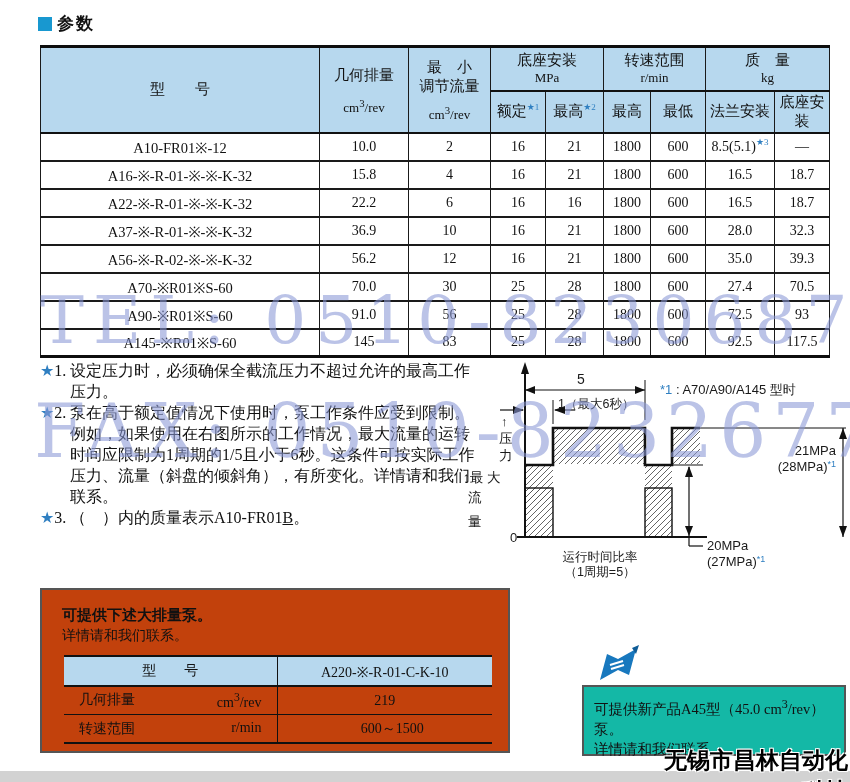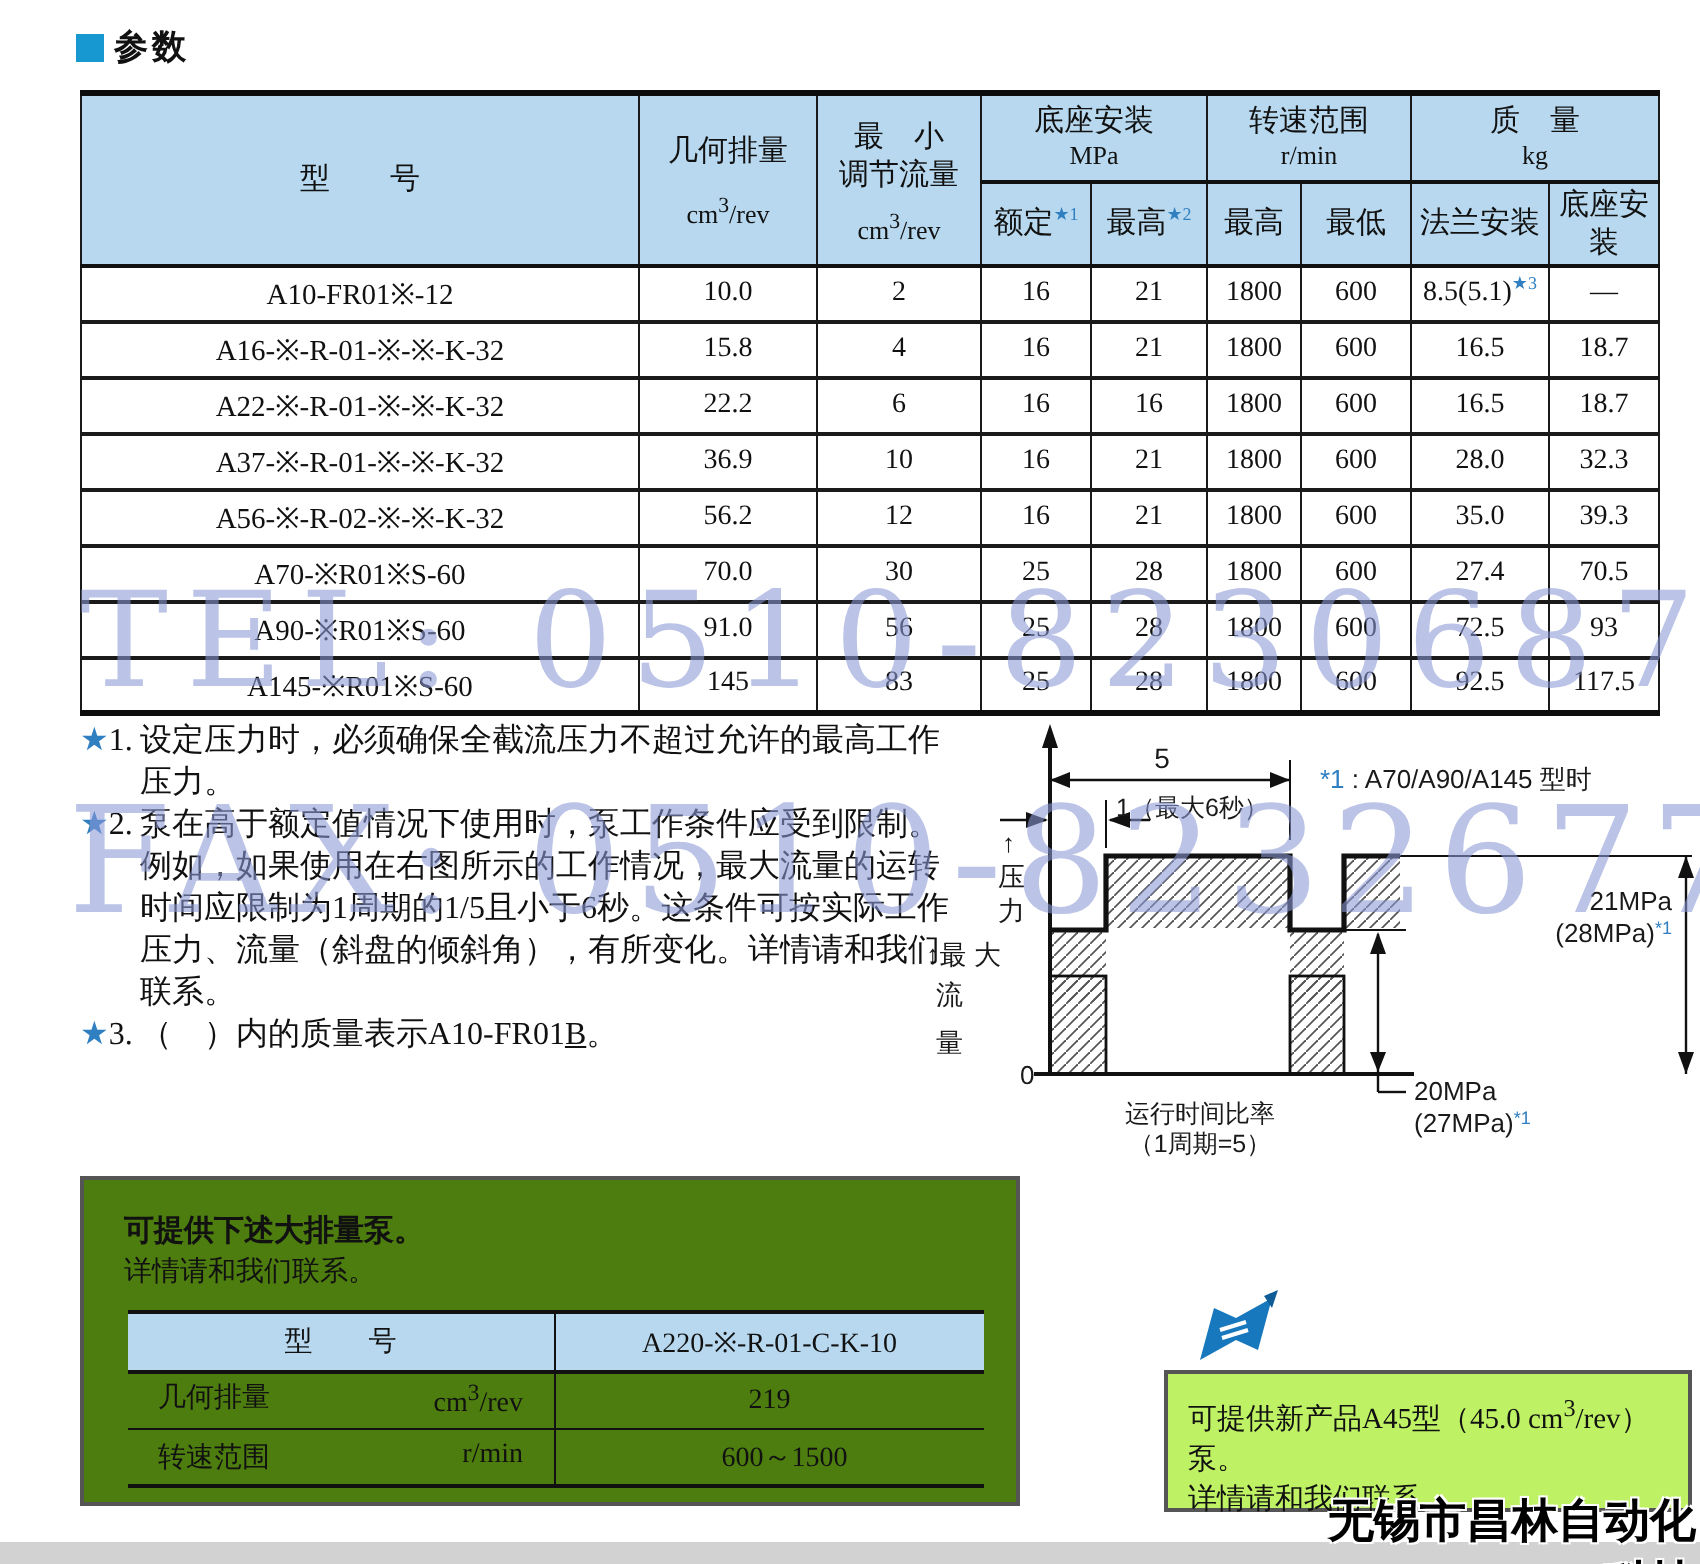--- a/index.html
+++ b/index.html
@@ -36,33 +36,33 @@
   .fn .body .ul{text-decoration:underline;}
   
   .diagram{position:absolute;left:455px;top:358px;width:395px;height:226px;}
   .diagram text{font-family:"Liberation Sans",sans-serif;fill:#1a1a1a;}
   
   .wm{position:absolute;color:rgba(138,152,214,0.58);font-family:"DejaVu Serif",serif;
       white-space:nowrap;z-index:9;pointer-events:none;font-weight:normal;}
   .wm.tel{left:40px;top:282px;font-size:66px;letter-spacing:9px;}
   .wm.fax{left:34px;top:388px;font-size:74px;letter-spacing:6px;}
   
-  .bigpump{position:absolute;left:40px;top:588px;width:470px;height:165px;border:2px solid #555;background:#4d7c0f;box-sizing:border-box;}
+  .bigpump{position:absolute;left:40px;top:588px;width:470px;height:165px;border:2px solid #555;background:#c2410c;box-sizing:border-box;}
   .bigpump .t{margin:16px 0 2px 20px;font-weight:bold;font-size:15px;font-family:"Liberation Sans",sans-serif;}
   .bigpump .s{margin:0 0 0 20px;font-size:14px;}
   table.small{border-collapse:collapse;table-layout:fixed;width:428px;margin:10px 0 0 22px;
               border-top:2.5px solid #111;border-bottom:2.5px solid #111;}
   table.small td{border-bottom:1.5px solid #111;height:25px;font-size:14px;vertical-align:middle;}
   table.small tr.hd td{background:#b7d8ee;height:26px;border-bottom:2.5px solid #111;text-align:center;}
   table.small td.lc{border-right:1.5px solid #111;}
   table.small td.lc .pair{display:flex;justify-content:space-between;padding:0 14px 0 14px;}
   table.small td.vc{text-align:center;}
   
   .newbox{position:absolute;left:582px;top:685px;width:264px;height:71px;border:2px solid #555;
-          background:#bef264;box-sizing:border-box;padding:7px 10px;font-size:14.5px;line-height:20px;}
+          background:#14b8a6;box-sizing:border-box;padding:7px 10px;font-size:14.5px;line-height:20px;}
   .logo{position:absolute;left:592px;top:642px;width:52px;height:46px;}
   
   .footer-brand{position:absolute;left:652px;top:745px;width:196px;text-align:right;
     font-family:"Liberation Sans",sans-serif;font-weight:bold;font-size:23px;color:#000;z-index:10;
     text-shadow:-1px -1px 0 #fff,1px -1px 0 #fff,-1px 1px 0 #fff,1px 1px 0 #fff;}
   .bottom-strip{position:absolute;left:0;top:771px;width:850px;height:11px;background:#d2d2d2;}
 </style>
 </head>
 <body>
 

